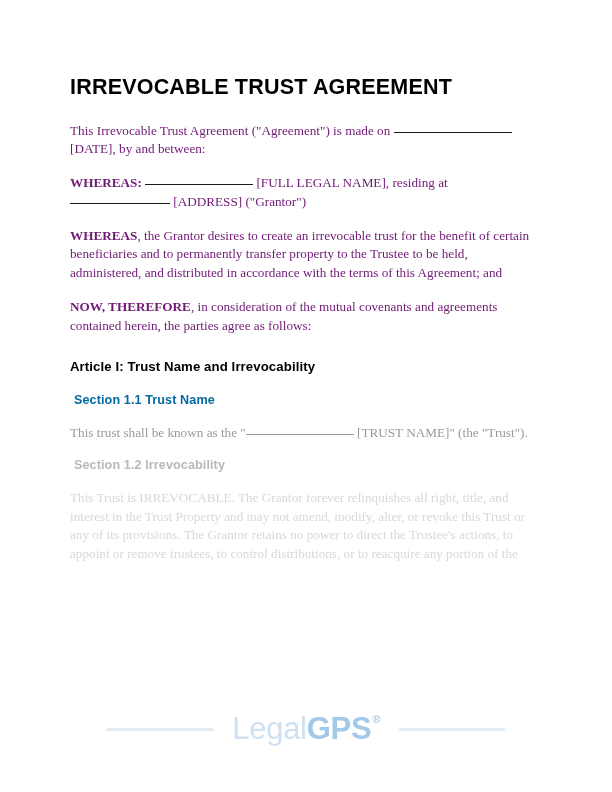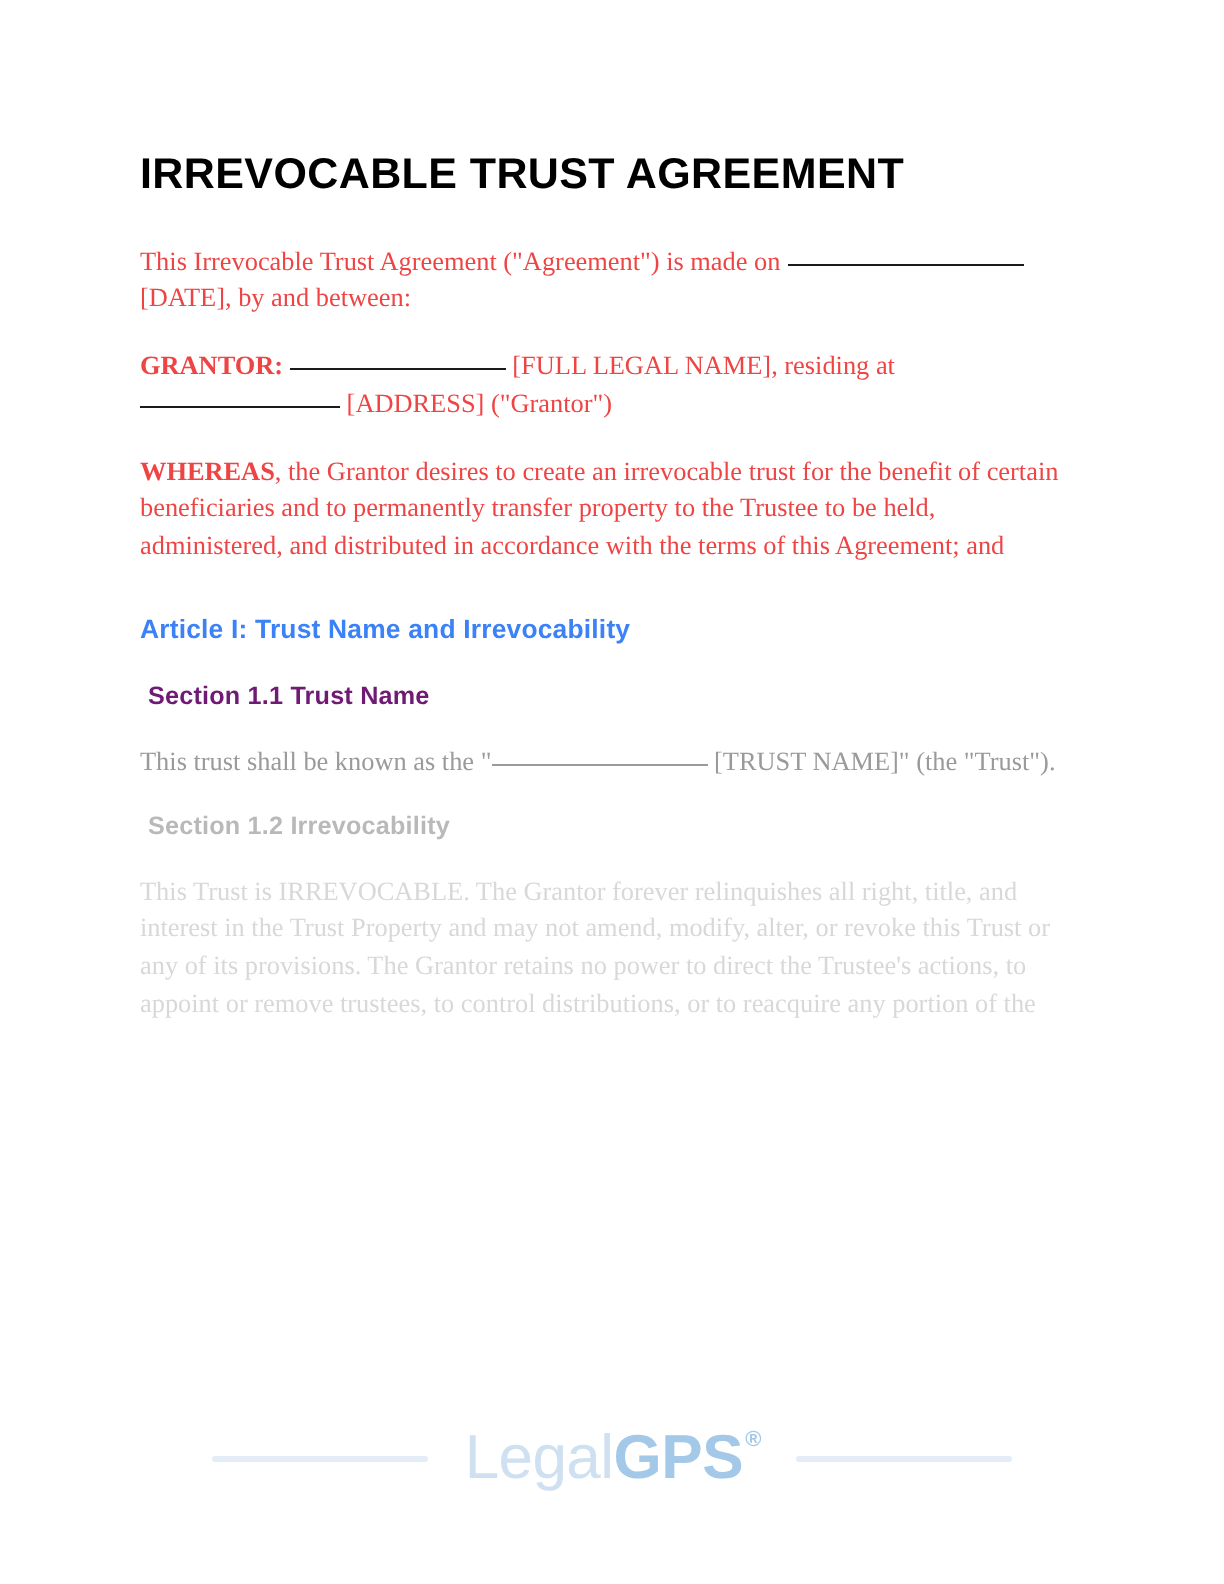--- a/index.html
+++ b/index.html
@@ -29,21 +29,21 @@
     letter-spacing: 0.2px;
     color: #000000;
     margin: 0 0 22px 0;
     line-height: 1.1;
   }
 
   .para {
     font-family: "Liberation Serif", serif;
     font-size: 13.2px;
     line-height: 1.42;
-    color: #ef4444;
+    color: #701a75;
     margin: 0 0 15px 0;
     text-align: left;
   }
   .para b {
     font-weight: bold;
   }
 
   .blank {
     display: inline-block;
     border-bottom: 1px solid #1a1a1a;
@@ -53,29 +53,29 @@
   }
   .blank.w-long { width: 118px; }
   .blank.w-mid  { width: 108px; }
   .blank.w-med  { width: 100px; }
   .blank.w-short{ width: 96px; }
 
   .article-heading {
     font-family: "Liberation Sans", sans-serif;
     font-size: 13.2px;
     font-weight: bold;
-    color: #3b82f6;
+    color: #000000;
     margin: 24px 0 19px 0;
     letter-spacing: 0.1px;
   }
   .section-heading {
     font-family: "Liberation Sans", sans-serif;
     font-size: 12.6px;
     font-weight: bold;
-    color: #701a75;
+    color: #0369a1;
     margin: 0 0 17px 4px;
     letter-spacing: 0.1px;
   }
   .section-heading.faded2 { color: #b9b9b9; }
 
   .para.fade1 {
     color: #9a9a9a;
   }
   .para.fade1 .blank { border-bottom-color: #9a9a9a; }
 
@@ -153,34 +153,37 @@
 
     <h1 class="doc-title">IRREVOCABLE TRUST AGREEMENT</h1>
 
     <p class="para">
       <span>This Irrevocable Trust Agreement ("Agreement") is made on</span>
       <span class="blank w-long"></span>
       <span>[DATE], by and between:</span>
     </p>
 
     <p class="para">
-      <b>GRANTOR:</b>
+      <b>WHEREAS:</b>
       <span class="blank w-mid"></span>
       <span>[FULL LEGAL NAME], residing at</span>
       <span class="blank w-med"></span>
       <span>[ADDRESS] ("Grantor")</span>
     </p>
 
 
     <p class="para">
       <b>WHEREAS</b><span>, the Grantor desires to create an irrevocable trust for the benefit of certain beneficiaries and to permanently transfer property to the Trustee to be held, administered, and distributed in accordance with the terms of this Agreement; and</span>
     </p>
 
 
 
+    <p class="para">
+      <b>NOW, THEREFORE</b><span>, in consideration of the mutual covenants and agreements contained herein, the parties agree as follows:</span>
+    </p>
 
     <h2 class="article-heading">Article I:  Trust Name and Irrevocability</h2>
 
     <h3 class="section-heading">Section 1.1 Trust Name</h3>
 
     <p class="para fade1">
       <span>This trust shall be known as the "</span><span class="blank w-mid"></span>
       <span>[TRUST NAME]" (the "Trust").</span>
     </p>
 

